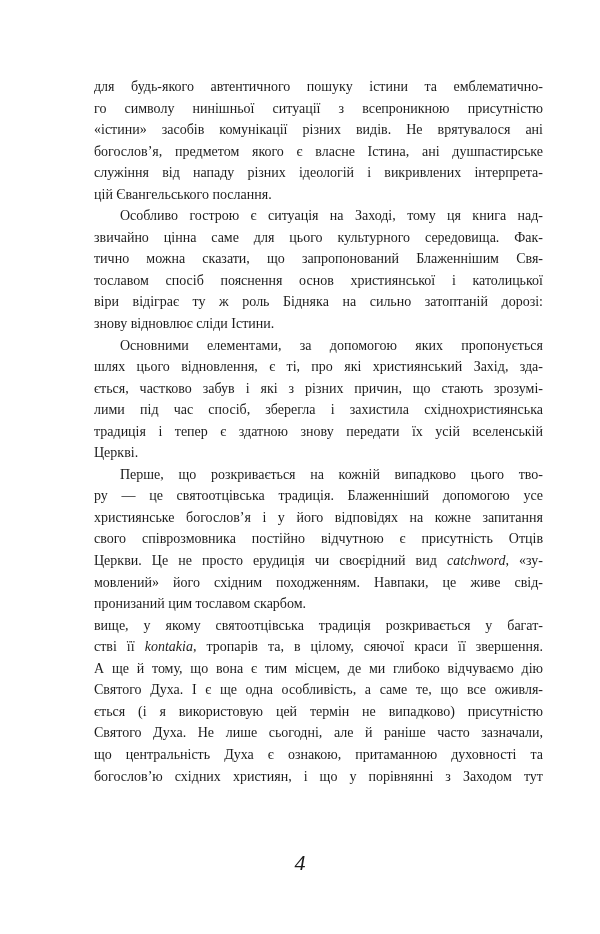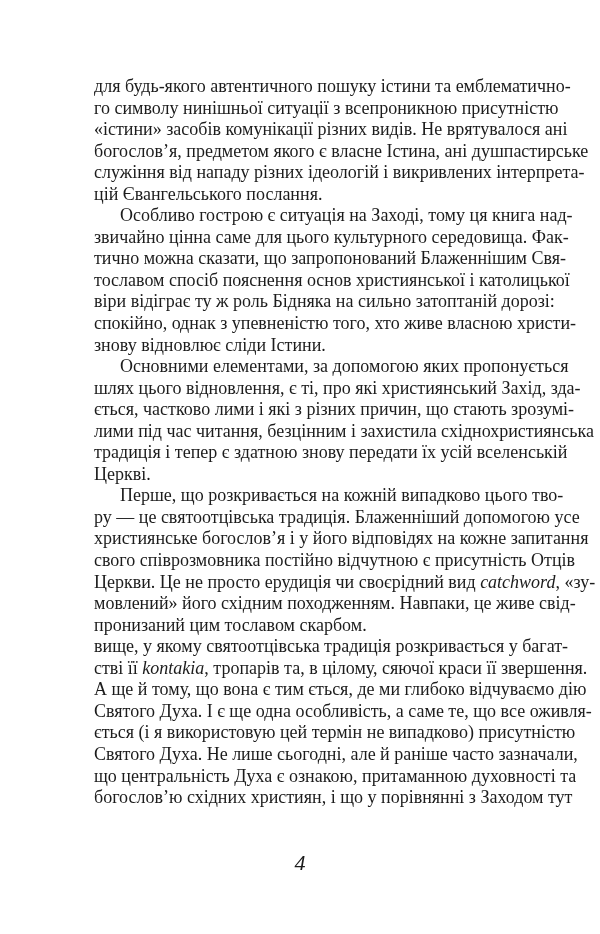--- a/index.html
+++ b/index.html
@@ -12,21 +12,21 @@
       height: 934px;
       position: relative;
       overflow: hidden;
     }
     .page {
       position: absolute;
       left: 94px;
       top: 76px;
       width: 449px;
       font-family: "Liberation Serif", "DejaVu Serif", serif;
-      font-size: 18px;
+      font-size: 14px;
       line-height: 21.55px;
       color: #1c1c1c;
     }
     .line {
       display: block;
       white-space: nowrap;
       text-align: justify;
       text-align-last: justify;
       height: 21.55px;
       overflow: visible;
@@ -61,44 +61,43 @@
       <span class="line">богослов’я, предметом якого є власне Істина, ані душпастирське</span>
       <span class="line">служіння від нападу різних ідеологій і викривлених інтерпрета-</span>
       <span class="line last">цій Євангельського послання.</span>
     </div>
     <div>
       <span class="line indent">Особливо гострою є ситуація на Заході, тому ця книга над-</span>
       <span class="line">звичайно цінна саме для цього культурного середовища. Фак-</span>
       <span class="line">тично можна сказати, що запропонований Блаженнішим Свя-</span>
       <span class="line">тославом спосіб пояснення основ християнської і католицької</span>
       <span class="line">віри відіграє ту ж роль Бідняка на сильно затоптаній дорозі:</span>
-      <span class="line">спокійно, однак з упевненістю того, хто живе власною христи-</span>
       <span class="line last">знову відновлює сліди Істини.</span>
     </div>
     <div>
       <span class="line indent">Основними елементами, за допомогою яких пропонується</span>
       <span class="line">шлях цього відновлення, є ті, про які християнський Захід, зда-</span>
-      <span class="line">ється, частково лими і які з різних причин, що стають зрозумі-</span>
-      <span class="line">лими під час читання, безцінним і захистила східнохристиянська</span>
+      <span class="line">ється, частково забув і які з різних причин, що стають зрозумі-</span>
+      <span class="line">лими під час спосіб, зберегла і захистила східнохристиянська</span>
       <span class="line">традиція і тепер є здатною знову передати їх усій вселенській</span>
       <span class="line last">Церкві.</span>
     </div>
     <div>
       <span class="line indent">Перше, що розкривається на кожній випадково цього тво-</span>
       <span class="line">ру — це святоотцівська традиція. Блаженніший допомогою усе</span>
       <span class="line">християнське богослов’я і у його відповідях на кожне запитання</span>
       <span class="line">свого співрозмовника постійно відчутною є присутність Отців</span>
       <span class="line">Церкви. Це не просто ерудиція чи своєрідний вид <i>catchword</i>, «зу-</span>
       <span class="line">мовлений» його східним походженням. Навпаки, це живе свід-</span>
       <span class="line last">пронизаний цим тославом скарбом.</span>
     </div>
     <div>
       <span class="line">вище, у якому святоотцівська традиція розкривається у багат-</span>
       <span class="line">стві її <i>kontakia</i>, тропарів та, в цілому, сяючої краси її звершення.</span>
-      <span class="line">А ще й тому, що вона є тим ється, де ми глибоко відчуваємо дію</span>
+      <span class="line">А ще й тому, що вона є тим місцем, де ми глибоко відчуваємо дію</span>
       <span class="line">Святого Духа. І є ще одна особливість, а саме те, що все оживля-</span>
       <span class="line">ється (і я використовую цей термін не випадково) присутністю</span>
       <span class="line">Святого Духа. Не лише сьогодні, але й раніше часто зазначали,</span>
       <span class="line">що центральність Духа є ознакою, притаманною духовності та</span>
       <span class="line">богослов’ю східних християн, і що у порівнянні з Заходом тут</span>
     </div>
   </div>
 
 <div class="page-number">4</div>
 

